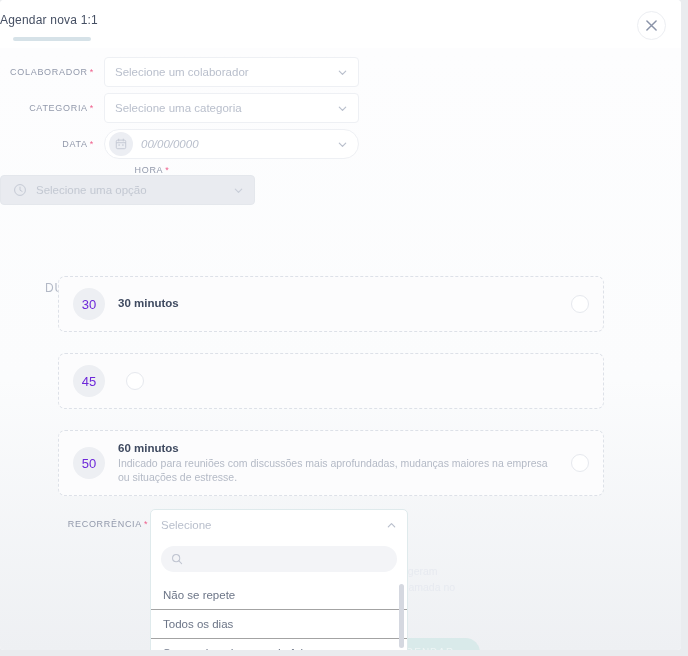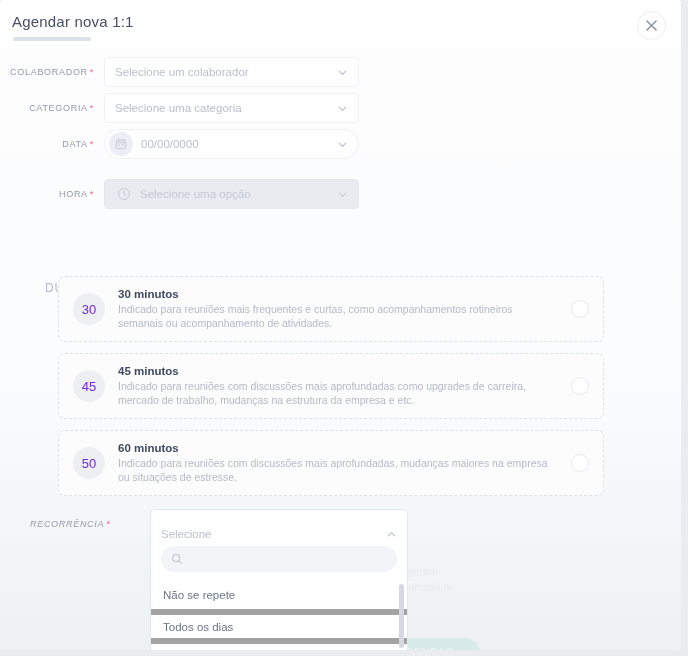--- a/index.html
+++ b/index.html
@@ -23,22 +23,22 @@
   }
 
   
   .header {
     position: relative;
     height: 48px;
     background: #ffffff;
   }
   .title {
     position: absolute;
-    left: 12px; top: 13px;
-    font-size: 15px;
+    left: 0; top: 13px;
+    font-size: 12px;
     color: #454f63;
     letter-spacing: .2px;
   }
   .title-underline {
     position: absolute;
     left: 13px; top: 37px;
     width: 78px; height: 4px;
     background: #d6e2e8;
     border-radius: 2px;
   }
@@ -84,21 +84,21 @@
     width: 255px;
     height: 30px;
     background: #ffffff;
     border: 1px solid #eef0f4;
     border-radius: 4px;
     display: flex;
     align-items: center;
     padding: 0 10px;
     cursor: pointer;
   }
-  .fctl.pill { border-radius: 16px; padding-left: 4px; }
+  .fctl.pill { border-radius: 16px; padding-left: 4px; font-style: italic; }
   .fctl.disabled {
     background: #e9ebf0;
     border-color: #e4e7ec;
     cursor: default;
     align-items: center;
   }
   .ph {
     font-size: 11.5px;
     color: #b9bfcc;
     flex: 1;
@@ -206,42 +206,41 @@
     font-size: 10px;
     letter-spacing: 1px;
     text-transform: uppercase;
     display: flex; align-items: center; justify-content: center;
     cursor: pointer;
   }
 
   
   .rec-label {
     position: absolute;
-    left: 30px; top: 471px;
+    left: 56px; top: 471px;
     width: 104px;
-    text-align: left;
+    text-align: center;
     font-size: 9px;
     letter-spacing: .7px;
     color: #9299ab;
     text-transform: uppercase;
-    font-style: italic;
   }
   .dd {
     position: absolute;
     left: 150px; top: 461px;
     width: 258px;
     background: #ffffff;
     border: 1px solid #dfeaec;
     border-radius: 5px;
     overflow: hidden;
   }
   .dd-head {
     height: 30px;
     display: flex;
-    align-items: flex-end;
+    align-items: center;
     padding: 0 10px;
     cursor: pointer;
   }
   .dd-head .ph { font-size: 11.5px; color: #b9bfcc; }
   .dd-search-wrap { padding: 6px 10px 8px; }
   .dd-search {
     height: 26px;
     background: #f3f4f7;
     border-radius: 13px;
     display: flex;
@@ -260,21 +259,21 @@
     position: relative;
     max-height: 122px;
     overflow: hidden;
   }
   .dd-item {
     height: 29px;
     display: flex; align-items: center;
     padding: 0 12px;
     font-size: 11.5px;
     color: #6c7587;
-    border-top: 6px solid #a3a3a3;
+    border-top: 1px solid #a3a3a3;
     cursor: pointer;
     white-space: nowrap;
   }
   .dd-item:first-child { border-top: none; }
   .dd-scroll-track {
     position: absolute;
     right: 3px; top: 3px;
     width: 5px; height: 116px;
     border-radius: 3px;
     background: transparent;
@@ -343,21 +342,21 @@
             <rect x="8.4" y="7.4" width="1.6" height="1.6" fill="#c3c8d3"></rect>
           </svg>
         </span>
         <span class="ph">00/00/0000</span>
         <svg class="chev" viewBox="0 0 12 12">
           <path d="M2.5 4.5 L6 8 L9.5 4.5" stroke="#b9bfcc" stroke-width="1.3" fill="none" stroke-linecap="round" stroke-linejoin="round"></path>
         </svg>
       </div>
     </div>
 
-    <div class="frow" style="left:0; top:131px;">
+    <div class="frow" style="left:0; top:117px;flex-direction:column;">
       <div class="flabel">
         <span>HORA</span><span class="req">*</span>
       </div>
       <div class="fctl disabled">
         <span class="icon-plain">
           <svg viewBox="0 0 16 16" width="14" height="14">
             <circle cx="8" cy="8" r="6.2" stroke="#c3c8d3" stroke-width="1.1" fill="none"></circle>
             <path d="M8 4.6 V8.2 L10.4 9.6" stroke="#c3c8d3" stroke-width="1.1" fill="none" stroke-linecap="round" stroke-linejoin="round"></path>
           </svg>
         </span>
@@ -367,31 +366,26 @@
         </svg>
       </div>
     </div>
 
     <div class="sect-label">DURAÇÃO DA REUNIÃO</div>
 
     <div class="dur-card" style="top:228px;">
       <div class="dur-badge">30</div>
       <div class="dur-text">
         <div class="dur-title">30 minutos</div>
-        <div class="dur-desc">Indicado para reuniões mais frequentes e curtas, como acompanhamentos rotineiros semanais ou acompanhamento de atividades.</div>
       </div>
       <div class="radio"></div>
     </div>
 
     <div class="dur-card" style="top:305px;">
       <div class="dur-badge">45</div>
-      <div class="dur-text">
-        <div class="dur-title">45 minutos</div>
-        <div class="dur-desc">Indicado para reuniões com discussões mais aprofundadas como upgrades de carreira, mercado de trabalho, mudanças na estrutura da empresa e etc.</div>
-      </div>
       <div class="radio"></div>
     </div>
 
     <div class="dur-card" style="top:382px;">
       <div class="dur-badge">50</div>
       <div class="dur-text">
         <div class="dur-title">60 minutos</div>
         <div class="dur-desc">Indicado para reuniões com discussões mais aprofundadas, mudanças maiores na empresa ou situações de estresse.</div>
       </div>
       <div class="radio"></div>

